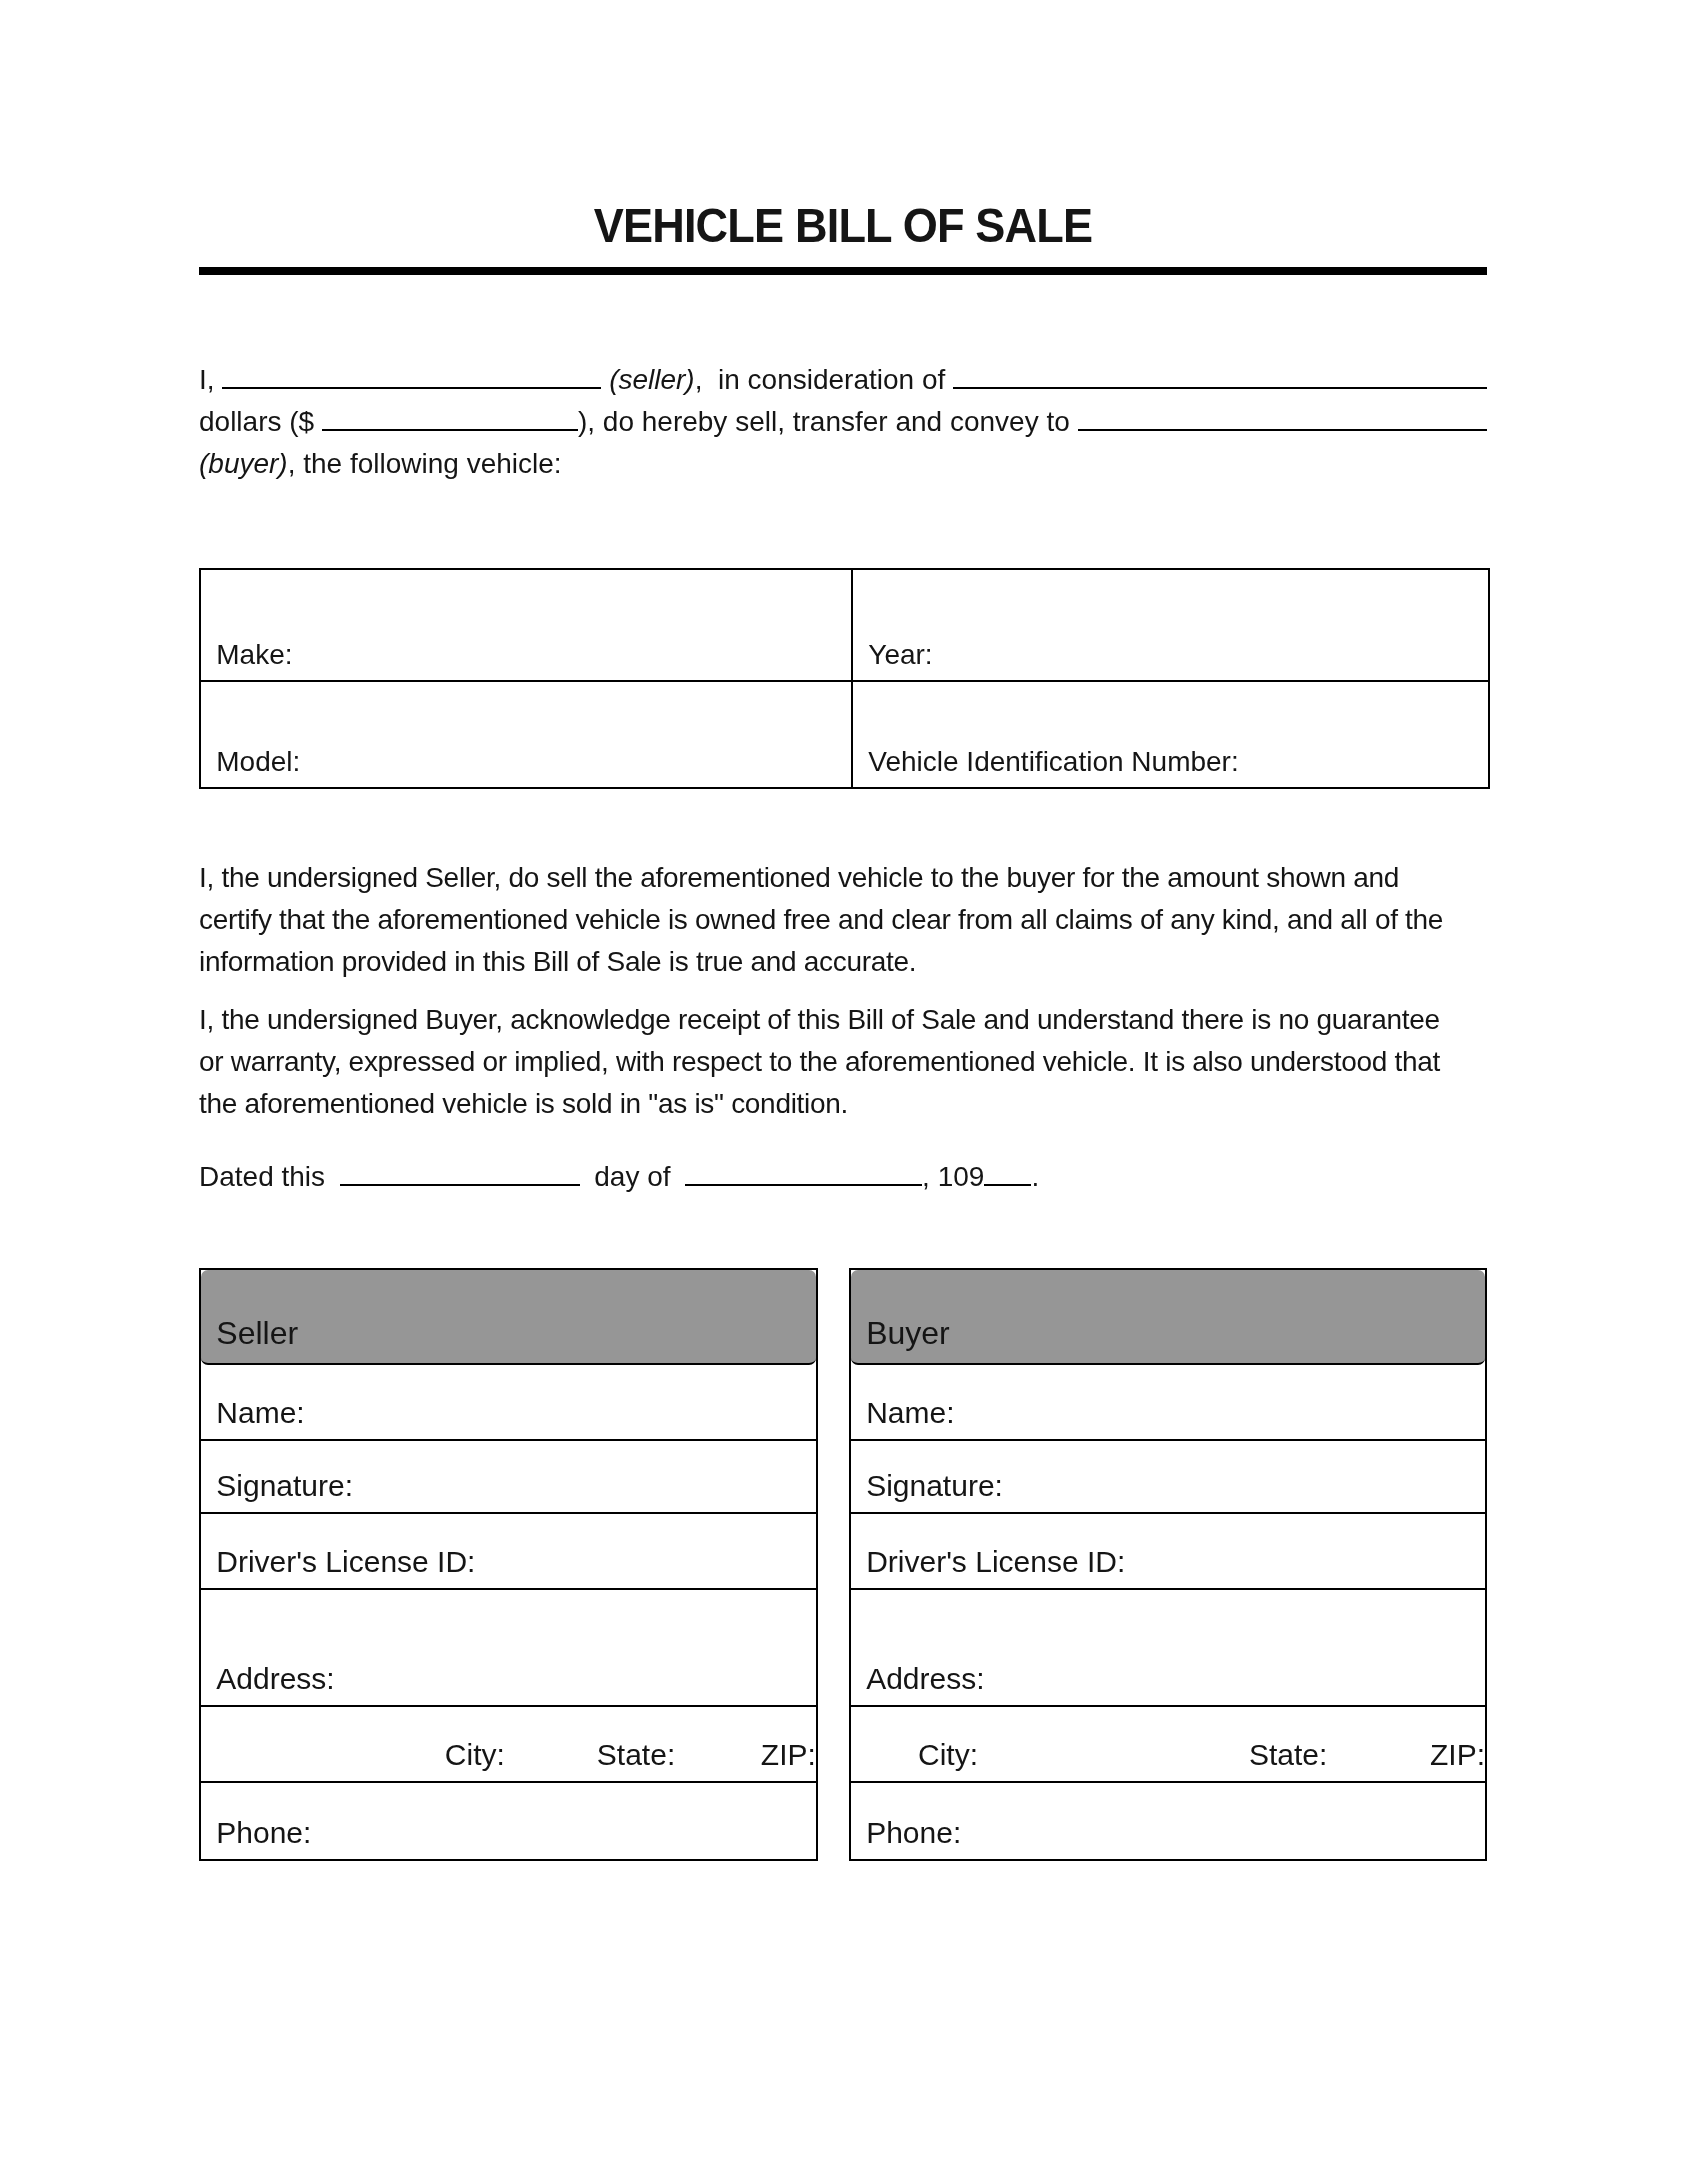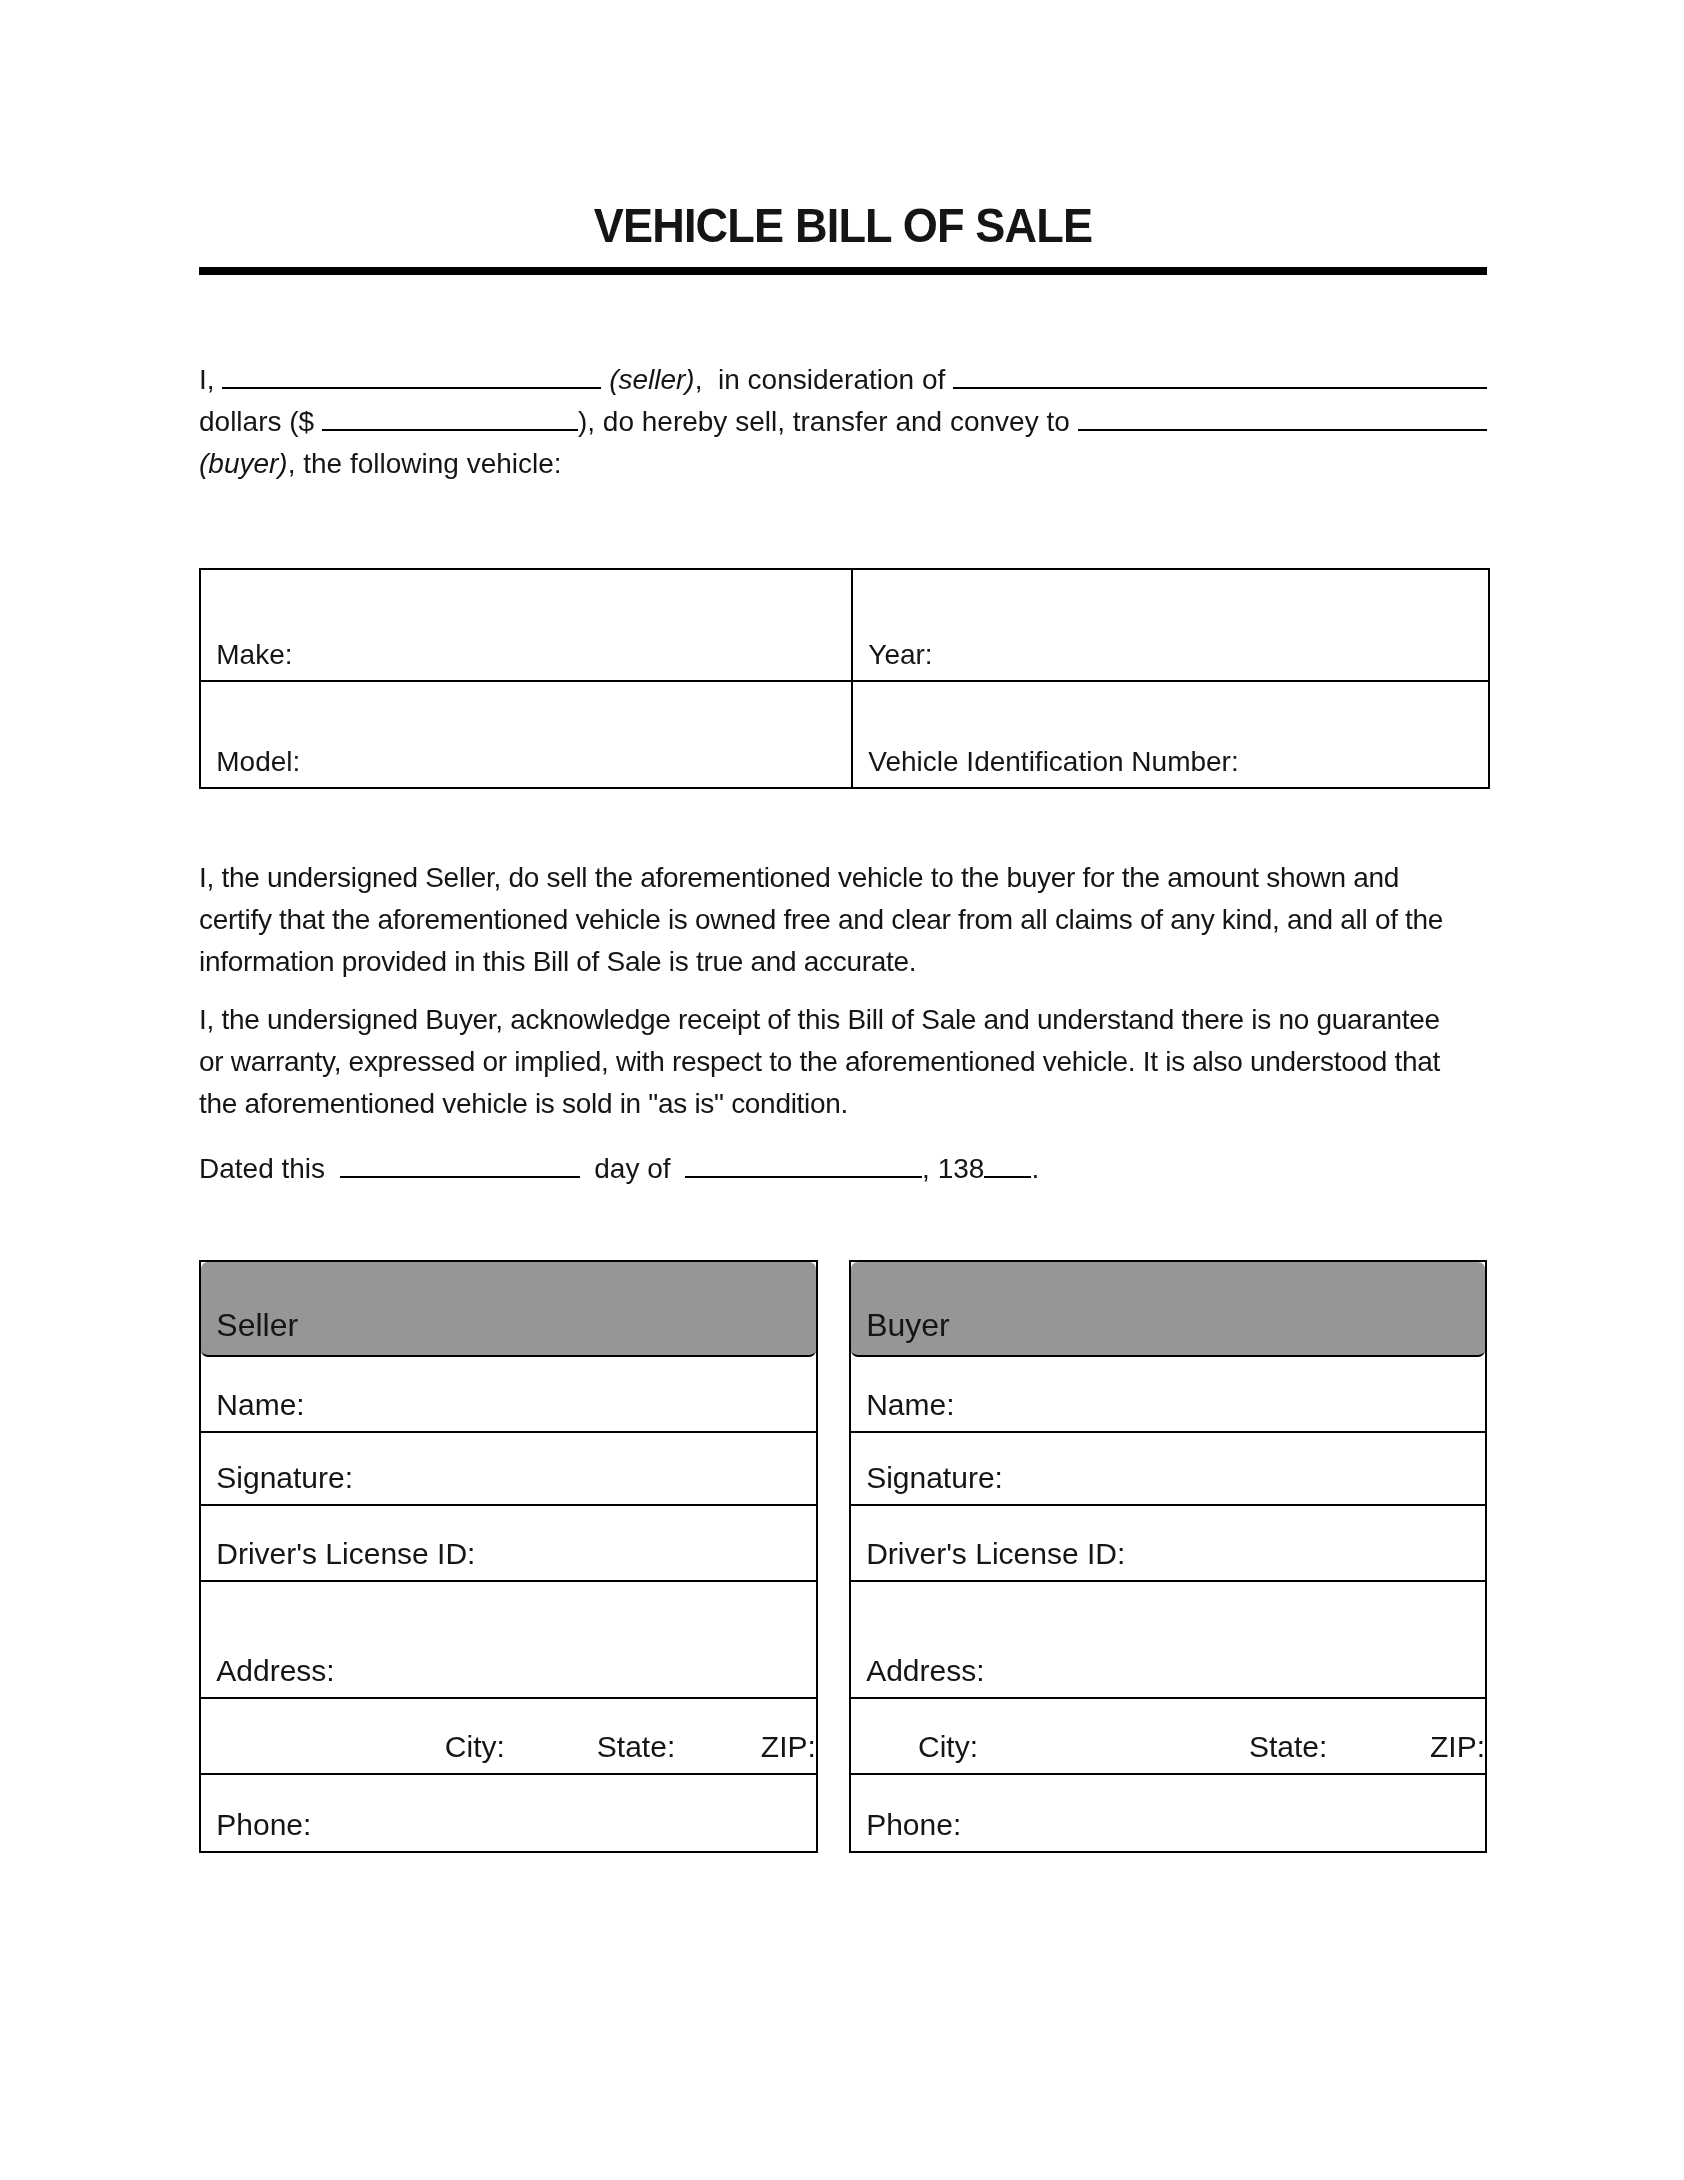--- a/index.html
+++ b/index.html
@@ -65,21 +65,21 @@
   .vehicle-table tr.r1 td { height:112px; }
   .vehicle-table tr.r2 td { height:107px; }
   .vehicle-table td.c1 { width:652px; }
   
   .para { font-size:28px; line-height:42px; letter-spacing:-0.3px; }
   .para div { white-space:nowrap; }
   .para-1 { margin-top:68px; }
   .para-2 { margin-top:16px; }
   
   .dated-line {
-    margin-top:28px;
+    margin-top:36px;
     font-size:28px;
     display:flex;
     align-items:baseline;
     white-space:pre;
   }
   
   .boxes {
     margin-top:75px;
     display:flex;
     align-items:flex-start;
@@ -171,21 +171,21 @@
       <div>I, the undersigned Buyer, acknowledge receipt of this Bill of Sale and understand there is no guarantee</div>
       <div>or warranty, expressed or implied, with respect to the aforementioned vehicle. It is also understood that</div>
       <div>the aforementioned vehicle is sold in "as is" condition.</div>
     </div>
 
     <div class="dated-line">
       <span>Dated this </span>
       <span class="blank" style="width:240px; margin:0 6.8px"></span>
       <span> day of </span>
       <span class="blank" style="width:237px; margin-left:6.8px"></span>
-      <span>, 138</span>
+      <span>, 109</span>
       <span class="blank" style="width:47px"></span>
       <span>.</span>
     </div>
 
     <div class="boxes">
 
       <div class="party-box seller">
         <div class="party-header">
           <span>Seller</span>
         </div>

